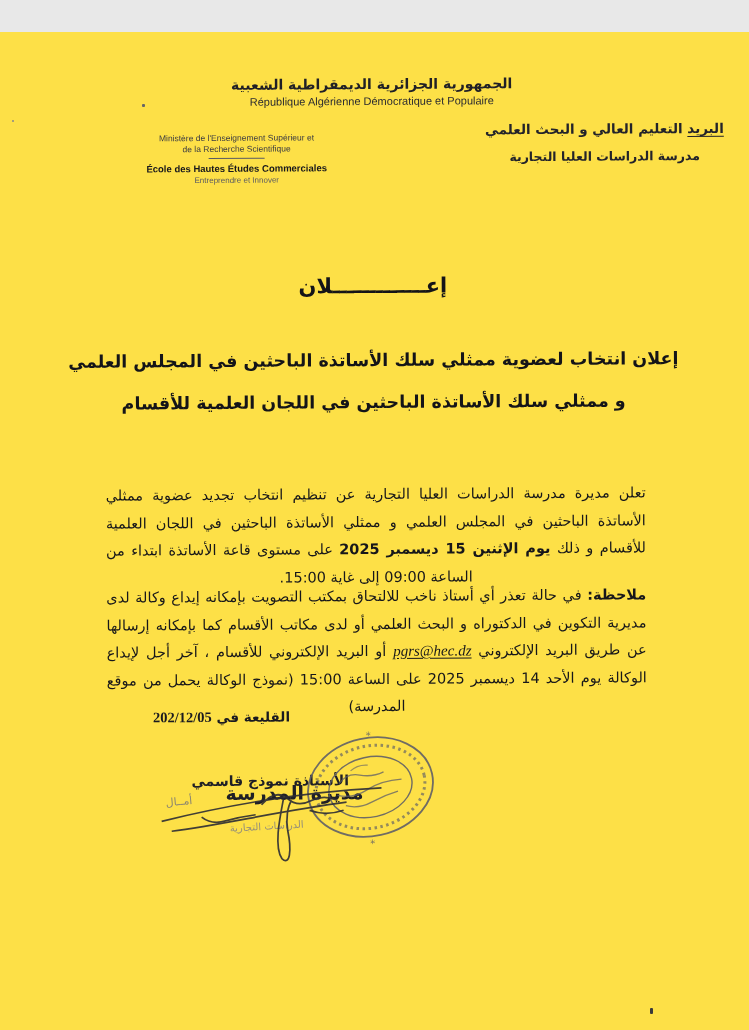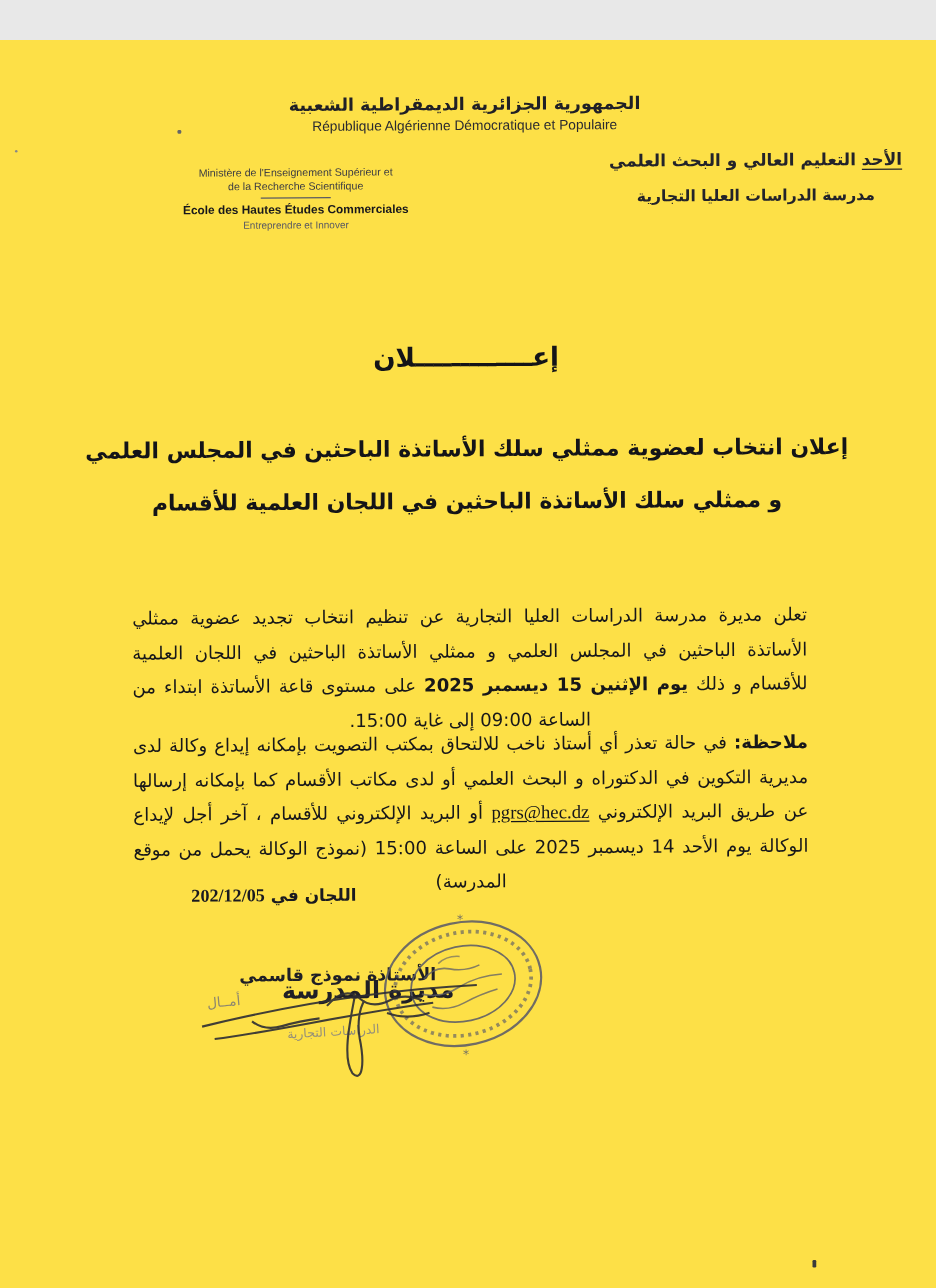--- a/index.html
+++ b/index.html
@@ -30,21 +30,21 @@
   .doc-title{top:242px;left:0;width:100%;text-align:center;direction:rtl;font-size:21px;font-weight:bold;letter-spacing:.5px;color:#141418;}
   .head-line1{top:318px;}
   .head-line2{top:360px;}
   .head-line1,.head-line2{left:0;width:100%;text-align:center;direction:rtl;font-size:17.5px;font-weight:bold;color:#141418;}
 
   
   .para{left:106px;width:540px;direction:rtl;text-align:justify;text-align-last:center;font-size:14.5px;line-height:27.5px;color:#17171a;}
   .p1{top:449px;}
   .note{top:551px;}
   .b{font-weight:bold;}
-  .email{direction:ltr;unicode-bidi:embed;text-decoration:underline;text-underline-offset:2px;font-family:"Liberation Serif",serif;font-size:15px;}
+  .email{direction:ltr;unicode-bidi:embed;text-decoration:underline;text-underline-offset:2px;font-family:"Liberation Serif",serif;font-size:15px;font-style:italic;}
 
   
   .dateline{left:152px;top:676px;direction:rtl;font-size:13.5px;font-weight:bold;color:#1a1a20;}
   .date-num{direction:ltr;unicode-bidi:embed;font-family:"Liberation Serif",serif;font-size:14.5px;}
   .sig-role{left:224px;top:749px;direction:rtl;font-size:19px;font-weight:bold;color:#1f1f26;}
   .sig-name{left:190px;top:740px;direction:rtl;font-size:14px;font-weight:bold;color:#1f1f26;}
   .stamp{left:283px;top:693px;width:172px;height:128px;opacity:.88;}
   .signature{left:140px;top:726px;width:300px;height:108px;}
   .faint-hw1{left:164px;top:762px;font-size:11px;color:#70707a;direction:rtl;transform:rotate(-5deg);opacity:.8;}
   .faint-hw2{left:228px;top:788px;font-size:10px;color:#7c7c86;direction:rtl;transform:rotate(-3deg);letter-spacing:2px;opacity:.8;}
@@ -69,40 +69,40 @@
       <div>Ministère de l'Enseignement Supérieur et</div>
       <div>de la Recherche Scientifique</div>
       <div class="min-divider"></div>
       <div class="school-fr">École des Hautes Études Commerciales</div>
       <div class="motto-fr">Entreprendre et Innover</div>
     </div>
 
 
     <div class="abs right-ar">
       <div class="ministry-ar">
-        <span class="uline">الأحد</span>
+        <span class="uline">البريد</span>
         <span>التعليم العالي و البحث العلمي</span>
       </div>
       <div class="school-ar">مدرسة الدراسات العليا التجارية</div>
     </div>
 
     <div class="abs doc-title">إعـــــــــــــلان</div>
     <div class="abs head-line1">إعلان انتخاب لعضوية  ممثلي سلك الأساتذة الباحثين في المجلس العلمي</div>
     <div class="abs head-line2">و ممثلي سلك الأساتذة الباحثين في اللجان العلمية للأقسام</div>
 
     <div class="abs para p1">
       <span>تعلن مديرة مدرسة الدراسات العليا التجارية عن تنظيم انتخاب تجديد عضوية ممثلي الأساتذة الباحثين في المجلس العلمي و ممثلي الأساتذة الباحثين في اللجان العلمية للأقسام  و ذلك </span><span class="b">يوم الإثنين 15 ديسمبر 2025</span><span> على مستوى قاعة الأساتذة ابتداء من الساعة 09:00 إلى غاية 15:00.</span>
     </div>
 
     <div class="abs para note">
       <span class="b">ملاحظة:</span><span> في حالة تعذر أي أستاذ ناخب للالتحاق بمكتب التصويت بإمكانه إيداع وكالة لدى مديرية التكوين في الدكتوراه و البحث العلمي أو لدى مكاتب الأقسام كما بإمكانه إرسالها عن طريق البريد الإلكتروني </span><span class="email">pgrs@hec.dz</span><span> أو البريد الإلكتروني للأقسام ، آخر أجل لإيداع الوكالة يوم الأحد 14 ديسمبر 2025 على الساعة 15:00 (نموذج الوكالة يحمل من موقع المدرسة)</span>
     </div>
 
     <div class="abs dateline">
-      <span>اللجان في</span>
+      <span>القليعة في</span>
       <span class="date-num">202/12/05</span>
     </div>
 
     <div class="abs sig-role">مديرة المدرسة</div>
     <div class="abs sig-name">الأستاذة نموذج قاسمي</div>
 
     <div class="abs faint-hw1">أمــال</div>
     <div class="abs faint-hw2">الدراسات التجارية</div>
 
     <div class="abs stamp">

